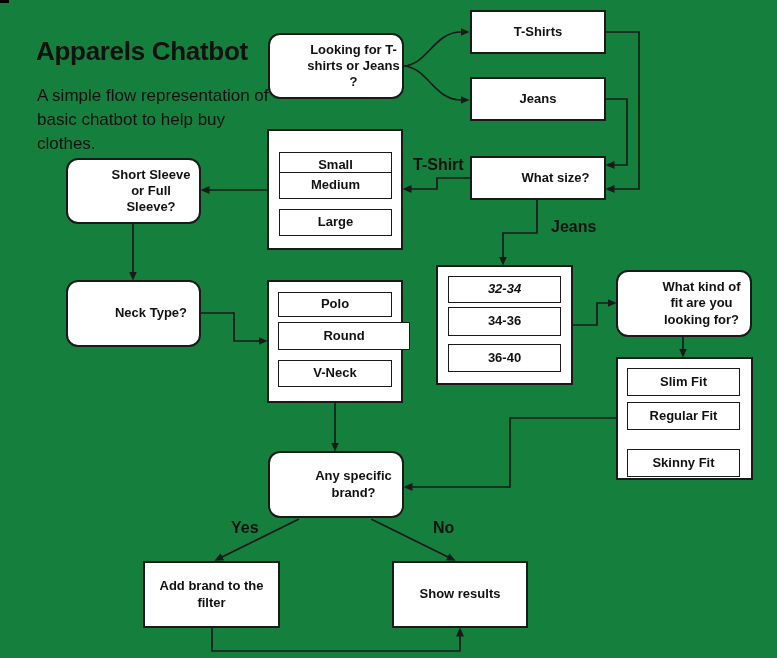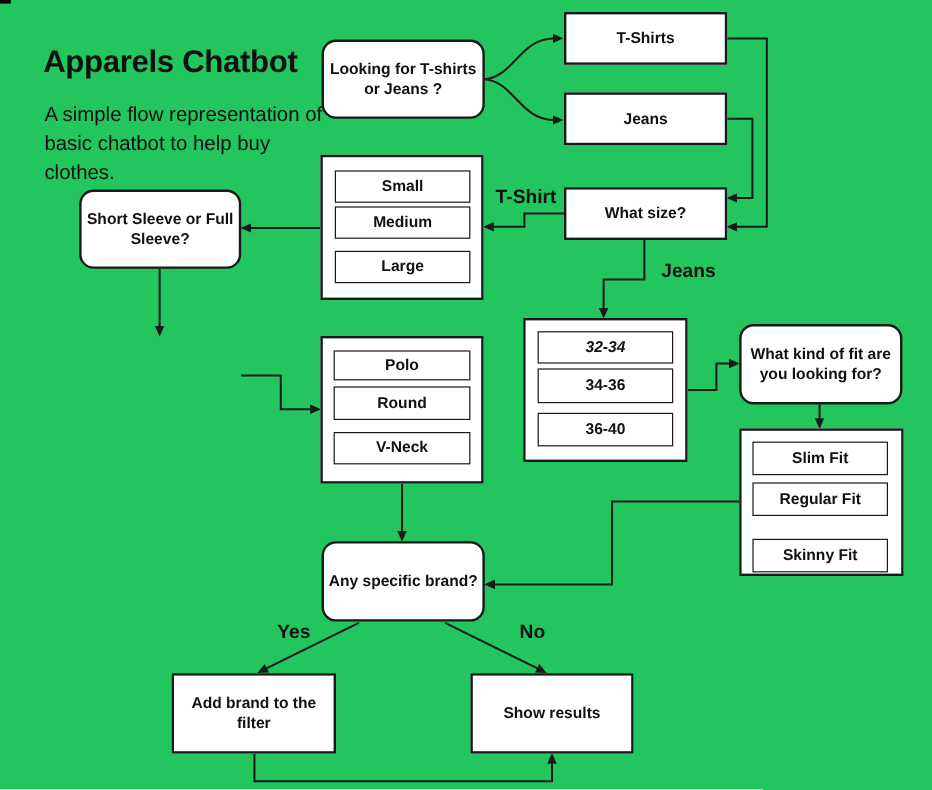--- a/index.html
+++ b/index.html
@@ -1,36 +1,36 @@
 <!DOCTYPE html>
 <html><head>
 <meta charset="utf-8">
 <style>
   html,body{margin:0;padding:0;background:#fff;}
   .stage{
-    position:relative;width:777px;height:658px;background:#22c55e;
+    position:relative;width:777px;height:658px;background:#15803d;
     font-family:"Liberation Sans", sans-serif;overflow:hidden;color:#111;
   }
   .corner-artifact{position:absolute;left:0;top:0;width:9px;height:3px;background:#000;}
   .title{
     position:absolute;left:36px;top:36px;margin:0;
     font-size:26px;font-weight:800;letter-spacing:-0.3px;color:#111;white-space:nowrap;
   }
   .subtitle{
     position:absolute;left:37px;top:84px;margin:0;width:233px;
     font-size:17px;line-height:1.4;font-weight:400;color:#111;
   }
   svg.edges{position:absolute;left:0;top:0;}
   .node,.option{
     position:absolute;box-sizing:border-box;background:#fff;
     display:flex;align-items:center;justify-content:center;text-align:center;
     font-weight:bold;font-size:13px;line-height:1.25;color:#111;
   }
   .node{border:2px solid #1a1a1a;padding:0 2px;}
-  .rounded{border-radius:12px;}
+  .rounded{border-radius:12px;padding-left:37px;}
   .container{position:absolute;box-sizing:border-box;background:#fff;border:2px solid #1a1a1a;}
   .option{border:1.5px solid #1a1a1a;}
   .edge-label{
     position:absolute;font-weight:bold;font-size:16px;color:#111;white-space:nowrap;
   }
 </style>
 </head>
 <body>
 
 <div class="stage">
@@ -69,37 +69,38 @@
   <div class="node rounded" style="left:268px;top:33px;width:136px;height:66px;">Looking for T-shirts or Jeans ?</div>
 
   <div class="node" style="left:470px;top:10px;width:136px;height:44px;">T-Shirts</div>
 
   <div class="node" style="left:470px;top:77px;width:136px;height:44px;">Jeans</div>
 
   <div class="node rounded" style="left:470px;top:156px;width:136px;height:44px;border-radius:0;">What size?</div>
 
   <div class="node rounded" style="left:66px;top:158px;width:135px;height:66px;">Short Sleeve or Full Sleeve?</div>
 
+  <div class="node rounded" style="left:66px;top:280px;width:135px;height:67px;">Neck Type?</div>
 
   <div class="node rounded" style="left:616px;top:270px;width:136px;height:67px;">What kind of fit are you looking for?</div>
 
   <div class="node rounded" style="left:268px;top:451px;width:136px;height:67px;">Any specific brand?</div>
 
   <div class="node" style="left:143px;top:561px;width:137px;height:67px;">Add brand to the filter</div>
 
   <div class="node" style="left:392px;top:561px;width:136px;height:67px;">Show results</div>
 
   <div class="container" style="left:267px;top:129px;width:136px;height:121px;"></div>
-  <div class="option" style="left:279px;top:142px;width:113px;height:27px;">Small</div>
+  <div class="option" style="left:279px;top:152px;width:113px;height:27px;">Small</div>
   <div class="option" style="left:279px;top:172px;width:113px;height:27px;">Medium</div>
   <div class="option" style="left:279px;top:209px;width:113px;height:27px;">Large</div>
 
   <div class="container" style="left:267px;top:280px;width:136px;height:123px;"></div>
   <div class="option" style="left:278px;top:292px;width:114px;height:25px;">Polo</div>
-  <div class="option" style="left:278px;top:322px;width:114px;height:28px;">Round</div>
+  <div class="option" style="left:278px;top:322px;width:132px;height:28px;">Round</div>
   <div class="option" style="left:278px;top:360px;width:114px;height:27px;">V-Neck</div>
 
   <div class="container" style="left:436px;top:265px;width:137px;height:120px;"></div>
   <div class="option" style="left:448px;top:276px;width:113px;height:27px;font-style:italic;">32-34</div>
   <div class="option" style="left:448px;top:307px;width:113px;height:29px;">34-36</div>
   <div class="option" style="left:448px;top:344px;width:113px;height:28px;">36-40</div>
 
   <div class="container" style="left:616px;top:357px;width:137px;height:123px;"></div>
   <div class="option" style="left:627px;top:368px;width:113px;height:28px;">Slim Fit</div>
   <div class="option" style="left:627px;top:402px;width:113px;height:28px;">Regular Fit</div>

